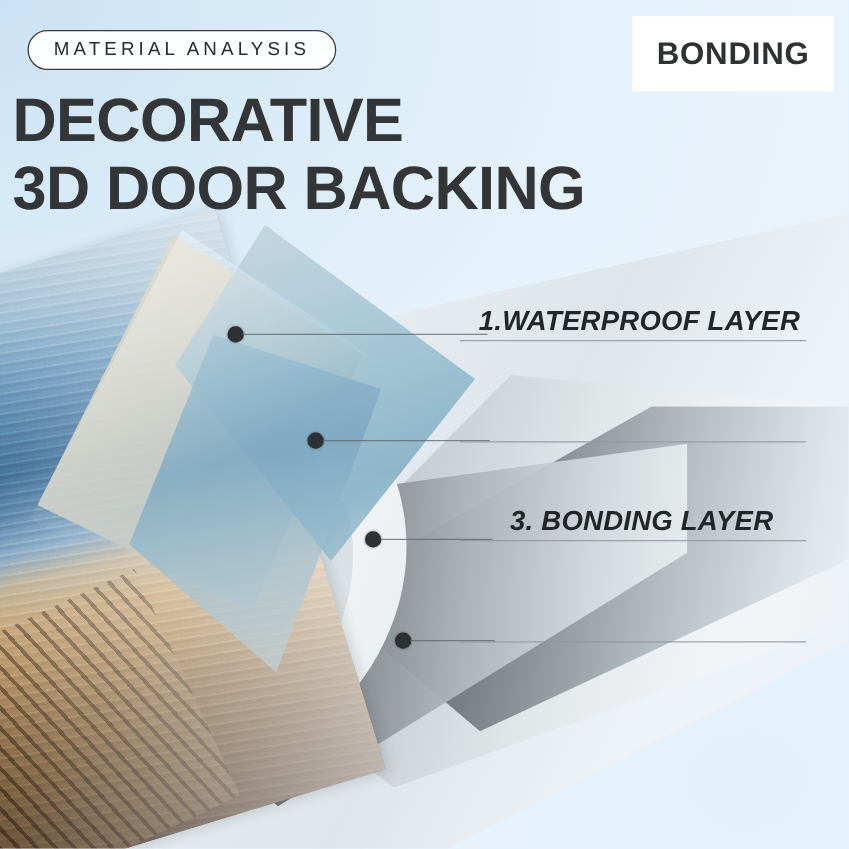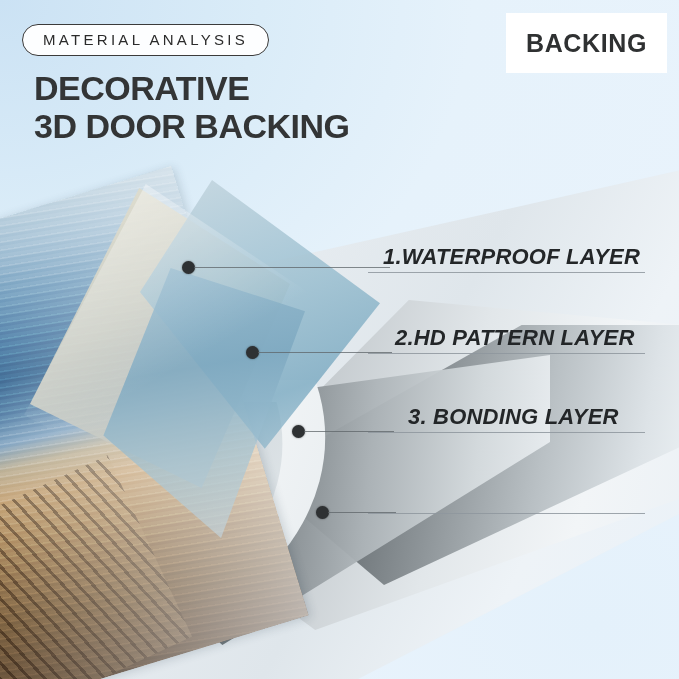--- a/index.html
+++ b/index.html
@@ -23,23 +23,23 @@
   
   .badge{
     position:absolute;left:22px;top:24px;
     border:1.6px solid #3b3b3b;border-radius:22px;
     background:#fdfeff;
     padding:7px 20px 8px 20px;
     font-size:15px;letter-spacing:3.3px;color:#2b2b2b;
     font-weight:400;white-space:nowrap;line-height:1;
   }
   .title{
-    position:absolute;left:34px;top:70px;
+    position:absolute;left:10px;top:70px;
     color:#333536;font-weight:bold;
-    font-size:34px;line-height:1.11;letter-spacing:-0.5px;
+    font-size:49px;line-height:1.11;letter-spacing:-0.5px;
     white-space:nowrap;
   }
   .title .l2{display:block;}
 
   .brandbox{
     position:absolute;left:506px;top:13px;width:161px;height:60px;
     background:#ffffff;
     display:flex;align-items:center;justify-content:center;
     box-shadow:0 0 0 0 rgba(0,0,0,0);
   }
@@ -201,31 +201,30 @@
   </div>
 
   <div class="badge">MATERIAL ANALYSIS</div>
 
   <div class="title">
     <span>DECORATIVE</span>
     <span class="l2">3D DOOR BACKING</span>
   </div>
 
   <div class="brandbox">
-    <span>BACKING</span>
+    <span>BONDING</span>
   </div>
 
   <div class="dot" style="left:182px;top:261px;"></div>
   <div class="leader" style="left:194px;top:267px;width:196px;"></div>
   <div class="label" style="left:383px;top:244px;">1.WATERPROOF LAYER</div>
   <div class="ul" style="left:368px;top:272px;width:277px;"></div>
 
   <div class="dot" style="left:246px;top:346px;"></div>
   <div class="leader" style="left:258px;top:352px;width:134px;"></div>
-  <div class="label" style="left:395px;top:325px;">2.HD PATTERN LAYER</div>
   <div class="ul" style="left:368px;top:353px;width:277px;"></div>
 
   <div class="dot" style="left:292px;top:425px;"></div>
   <div class="leader" style="left:304px;top:431px;width:90px;"></div>
   <div class="label" style="left:396px;top:404px;margin-left:12px;">3. BONDING LAYER</div>
   <div class="ul" style="left:368px;top:432px;width:277px;"></div>
 
   <div class="dot" style="left:316px;top:506px;"></div>
   <div class="leader" style="left:328px;top:512px;width:68px;"></div>
   <div class="ul" style="left:368px;top:513px;width:277px;"></div>

